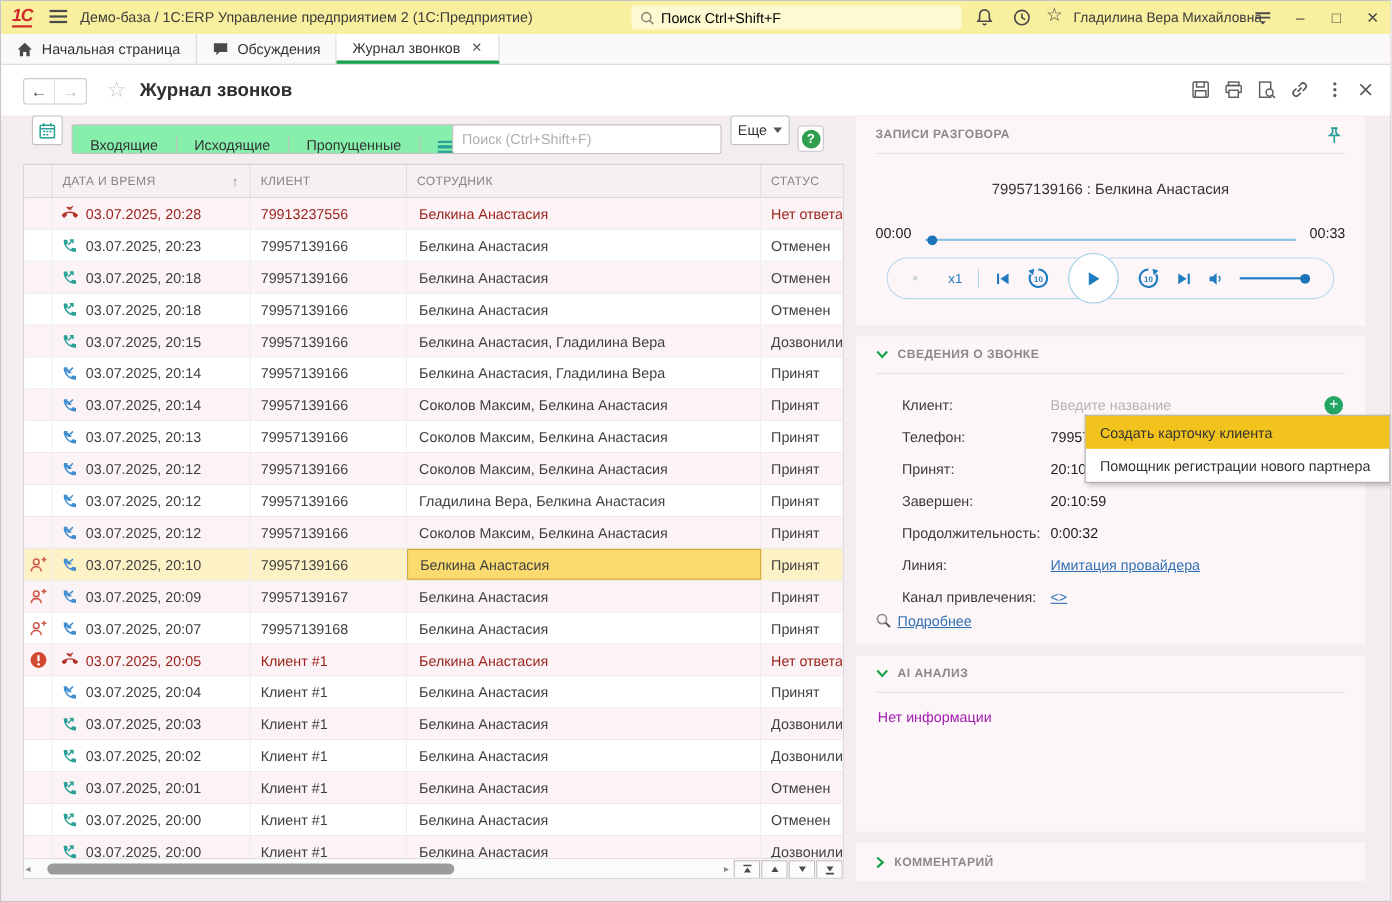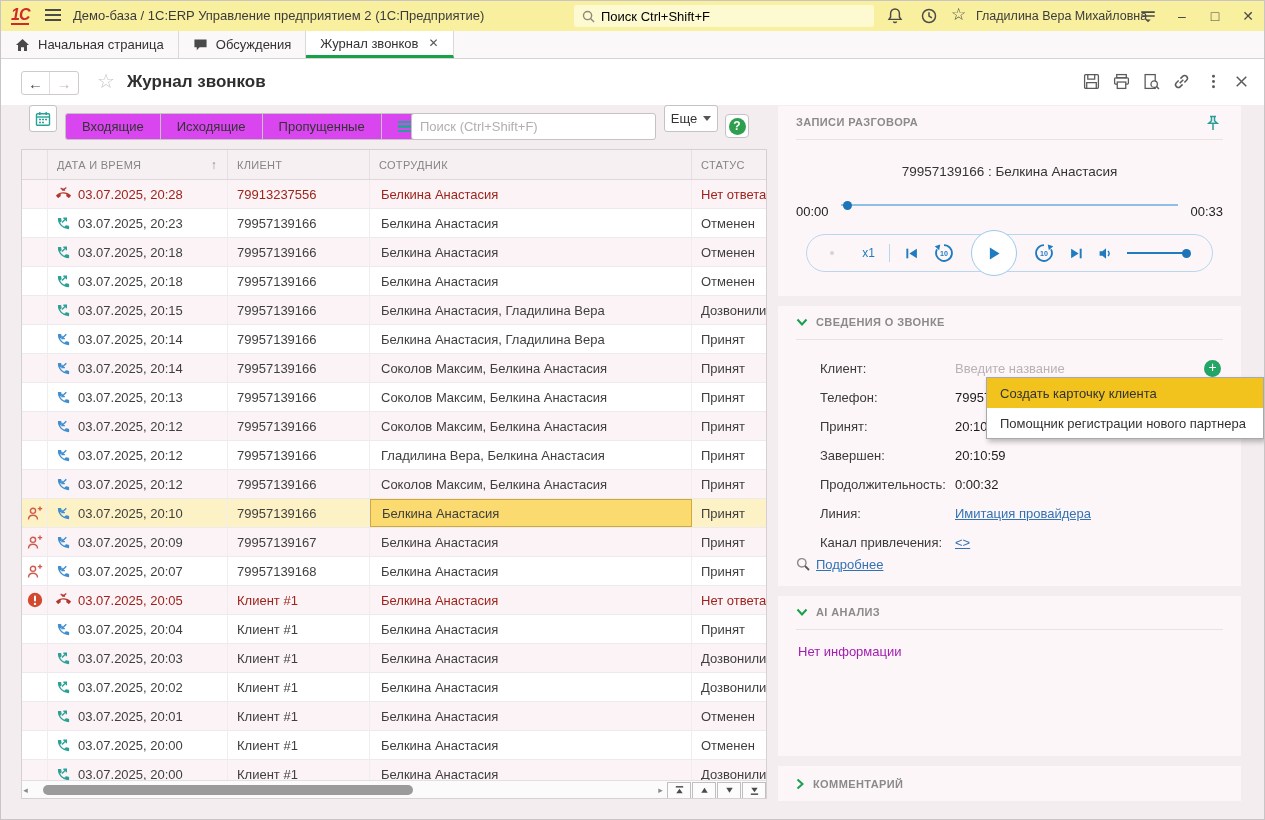--- a/index.html
+++ b/index.html
@@ -33,21 +33,21 @@
   .navgrp .nb:first-child { border-right:1px solid #e2dddf; }
   .nb.back { color:#4a4a4a; }
   .nb.fwd { color:#c3bec0; }
   .fav { position:absolute; left:96px; top:10px; font-size:20px; color:#c9c4c6; }
   .page-title { position:absolute; left:126px; top:13px; font-size:17px; color:#2e2e2e; font-weight:600; }
   .fh-ic { position:absolute; top:14px; width:17px; height:17px; color:#5a5a5a; }
 
   
   .fbtn { position:absolute; top:104px; height:27px; background:#fff; border:1px solid #c6c1c3; display:flex; align-items:center; justify-content:center; color:#333; }
   .calbtn { left:28px; width:28px; border-radius:3px; }
-  .grp { position:absolute; left:64px; top:112px; height:27px; display:flex; border:1px solid #c6c1c3; border-radius:3px; background:#d946ef; }
+  .grp { position:absolute; left:64px; top:112px; height:27px; display:flex; border:1px solid #c6c1c3; border-radius:3px; background:#86efac;align-items:flex-end; }
   .grp .gbtn { display:flex; align-items:center; justify-content:center; padding:0 16px; border-right:1px solid #c6c1c3; color:#333; }
   .grp .gbtn:last-child { border-right:none; }
   .caret { width:0; height:0; border-left:4px solid transparent; border-right:4px solid transparent; border-top:5px solid #555; margin-left:6px; }
   .mlines { width:16px; height:11px; display:inline-block; }
   .mlines span { display:block; height:2.4px; background:#2aa196; margin-bottom:1.9px; }
   .search-box { position:absolute; left:410px; top:112px; width:245px; height:27px; background:#fff; border:1px solid #c6c1c3; border-radius:3px; display:flex; align-items:center; padding:0 8px; color:#b3aeb0; }
   .morebtn { left:663px; width:54px; border-radius:3px; }
   .helpbtn { position:absolute; left:724px; top:113px; width:24px; height:24px; border:1px solid #c6c1c3; border-radius:4px; background:#fff; display:flex; align-items:center; justify-content:center; }
   .helpbtn .q { width:17px; height:17px; border-radius:50%; background:#2f9e4f; color:#fff; font-size:12px; font-weight:bold; display:flex; align-items:center; justify-content:center; }
 
@@ -81,21 +81,21 @@
   .sect { position:absolute; left:777px; width:463px; background:#fdf6f9; }
   .sect-h { position:absolute; left:18px; top:10px; font-size:11px; font-weight:bold; color:#8a8a8a; letter-spacing:.4px; display:flex; align-items:center; }
   .sect-h .chev { margin-right:8px; display:flex; }
   .sect-div { position:absolute; left:18px; right:18px; top:33px; border-top:1px solid #e8e2e5; }
   .s-rec { top:105px; height:190px; }
   .s-det { top:305px; height:280px; }
   .s-ai  { top:595px; height:160px; }
   .s-com { top:765px; height:35px; }
   .pin { position:absolute; right:20px; top:9px; }
   .track-title { position:absolute; left:0; right:0; top:58px; text-align:center; font-size:13.5px; color:#333; }
-  .progress { position:absolute; left:18px; right:18px; top:98px; display:flex; align-items:flex-start; }
+  .progress { position:absolute; left:18px; right:18px; top:98px; display:flex; align-items:flex-end; }
   .ptime { font-size:13px; color:#222; }
   .pline { position:relative; flex:1; height:2px; background:#8cc0e4; margin:0 12px; }
   .pdot { position:absolute; left:2px; top:-3.5px; width:9px; height:9px; border-radius:50%; background:#1d74b8; }
   .pill { position:absolute; left:28px; right:28px; top:128px; height:38px; border:1px solid #b9d7ec; border-radius:19px; display:flex; align-items:center; justify-content:center; gap:14px; color:#1f7cc0; }
   .pill .faintdot { width:4px; height:4px; border-radius:50%; background:#cfd6da; margin-right:14px; }
   .pill .speed { font-size:12px; }
   .pill .vdiv { width:1px; height:18px; background:#b9d7ec; }
   .playbtn { width:46px; height:46px; border-radius:50%; background:#fff; border:1.5px solid #9ccae9; display:flex; align-items:center; justify-content:center; margin:0 2px; }
   .vslider { position:relative; width:62px; height:2px; background:#1f7cc0; }
   .vslider .vdot { position:absolute; right:-2px; top:-3.5px; width:9px; height:9px; border-radius:50%; background:#1d74b8; }

